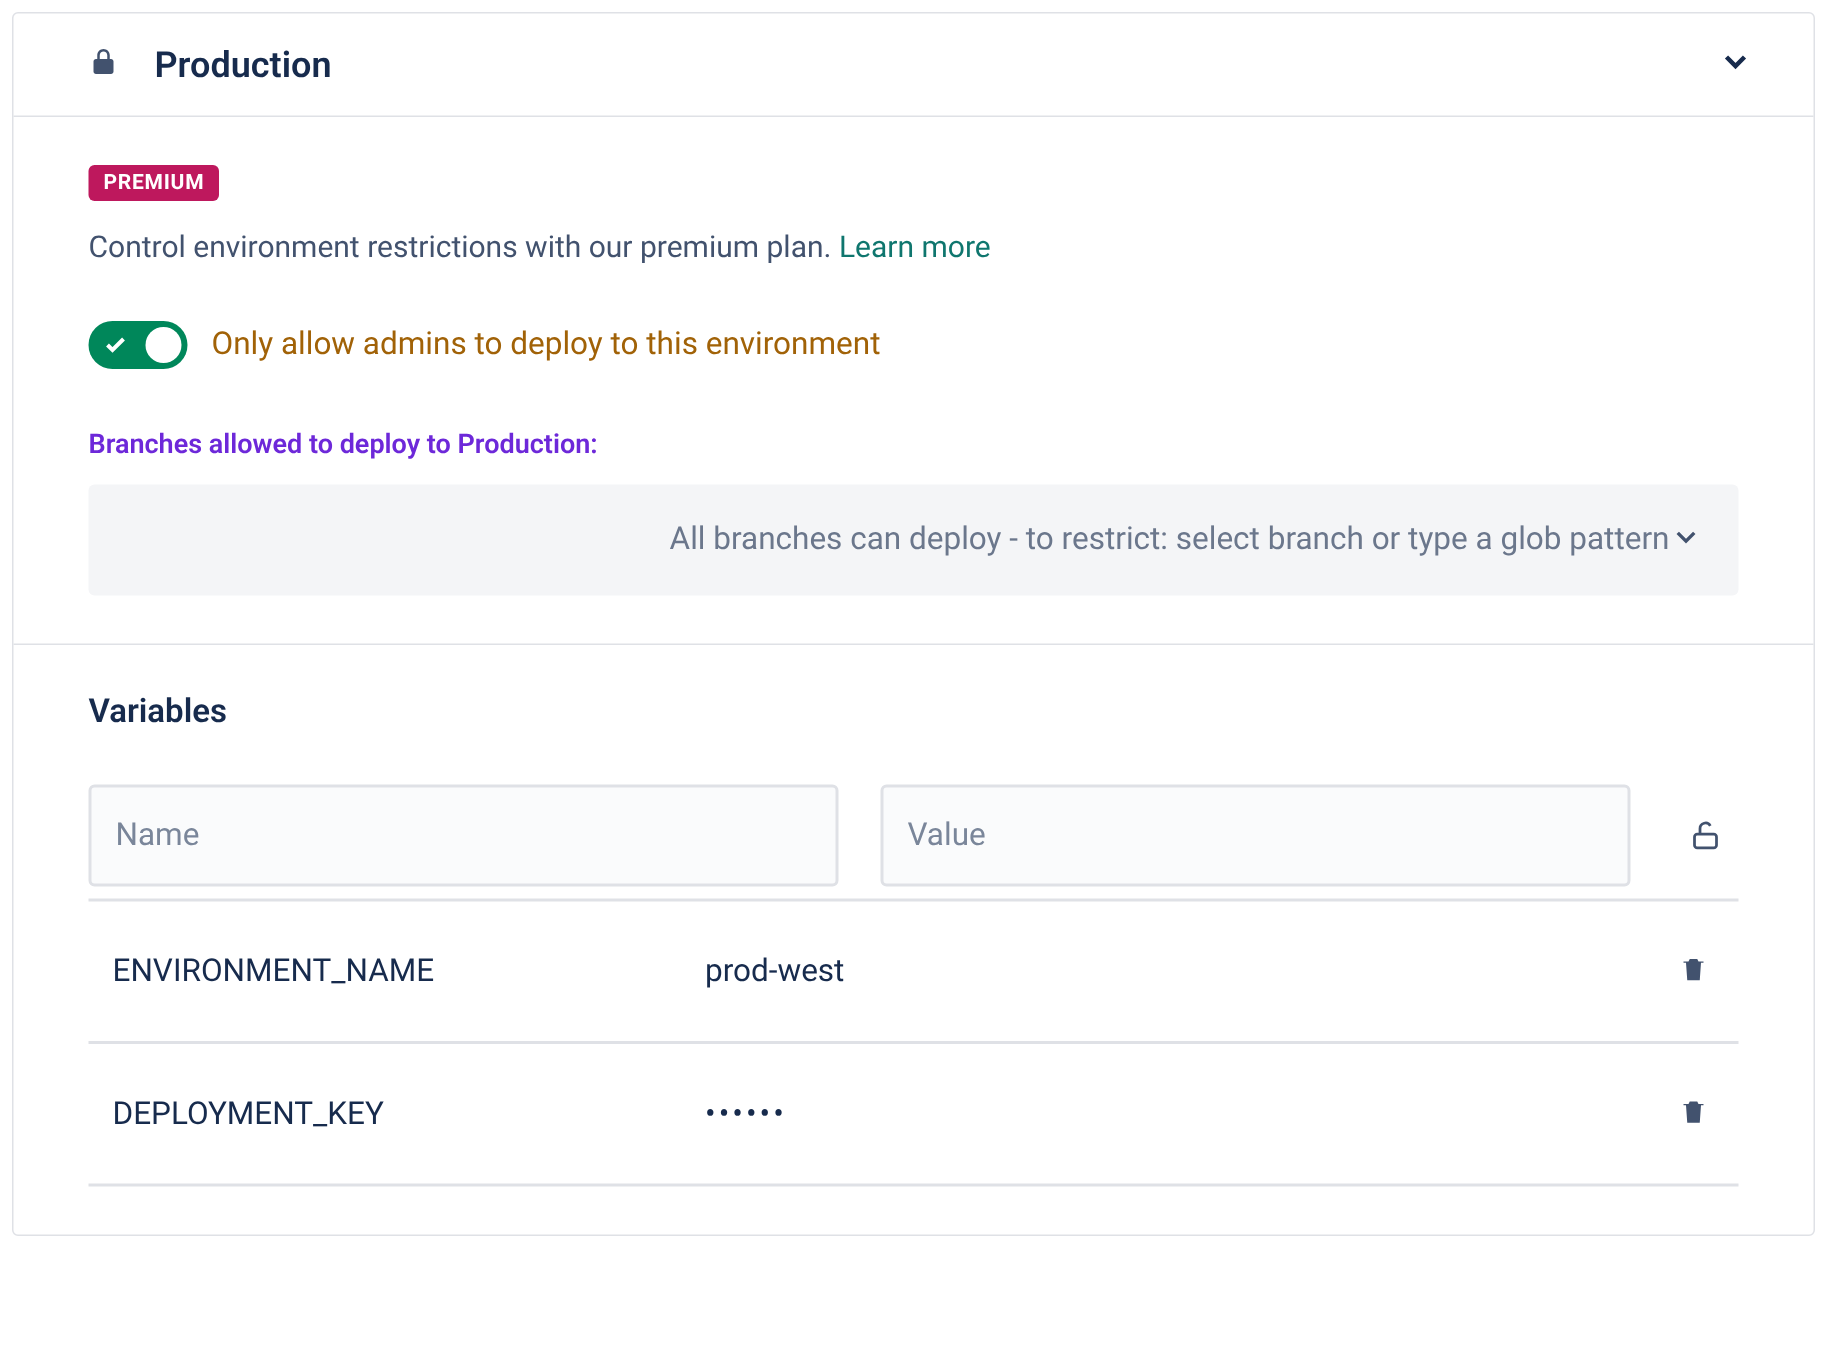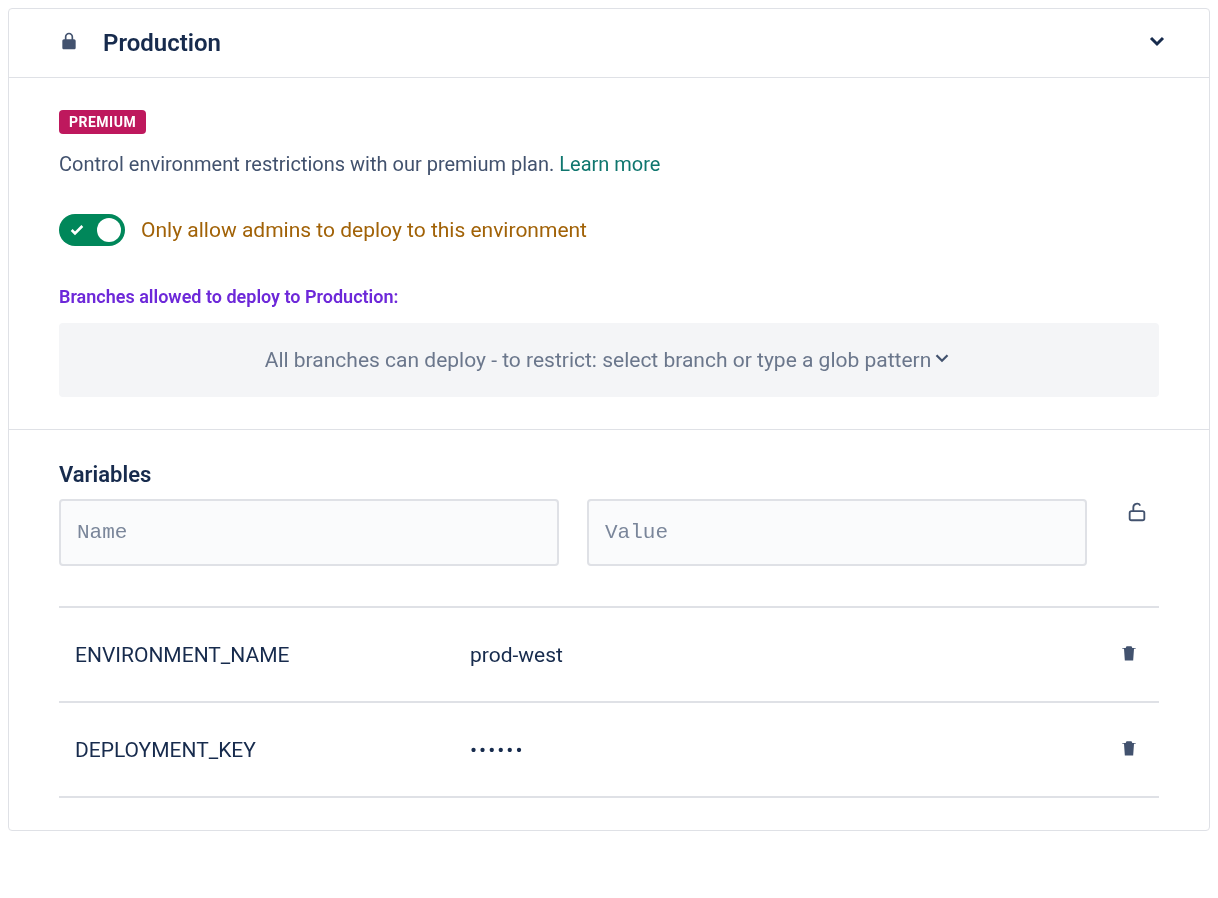--- a/index.html
+++ b/index.html
@@ -114,43 +114,42 @@
       font-weight: 600;
       color: #6d28d9;
     }
     .select-box {
       margin-top: 16px;
       background: #F4F5F7;
       border-radius: 4px;
       padding: 24px;
       display: flex;
       align-items: center;
-      justify-content: center;
+      justify-content: flex-end;
       cursor: pointer;
     }
     .select-placeholder {
       font-size: 21px;
       color: #6B778C;
     }
     .select-chevron {
       width: 22px;
       height: 22px;
       color: #42526E;
     }
     .variables-title {
       font-size: 22px;
       font-weight: 600;
       color: #172B4D;
-      margin-bottom: 12px;
+      margin-bottom: 36px;
     }
     .var-input-row {
       display: flex;
-      align-items: flex-start;
+      align-items: center;
       gap: 28px;
-      font-family: Liberation Mono, monospace;
     }
     .var-input {
       flex: 1;
       border: 2px solid #DFE1E6;
       background: #FAFBFC;
       border-radius: 4px;
       padding: 20px 16px;
       font-size: 21px;
       color: #172B4D;
       font-family: inherit;
@@ -170,21 +169,21 @@
       border: none;
       border-radius: 4px;
       padding: 16px 22px;
       font-size: 20px;
       font-weight: 500;
       color: #42526E;
       cursor: pointer;
       font-family: inherit;
     }
     .var-list {
-      margin-top: 40px;
+      margin-top: 8px;
       border-top: 2px solid #DFE1E6;
     }
     .var-row {
       display: flex;
       align-items: center;
       padding: 30px 16px;
       border-bottom: 2px solid #DFE1E6;
     }
     .var-name {
       flex: 0 0 395px;

